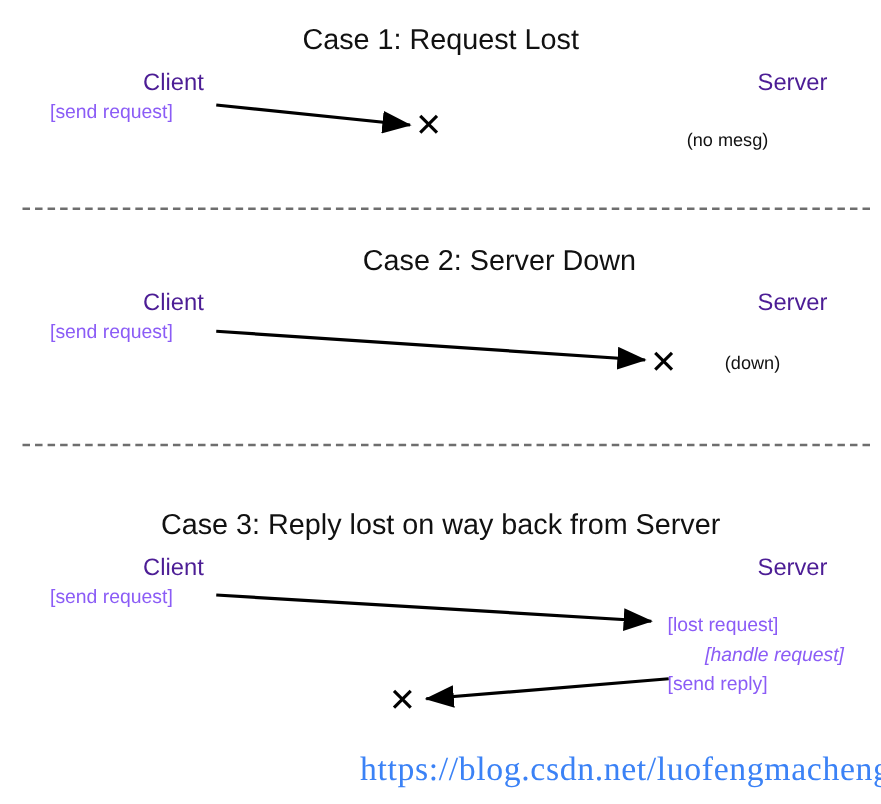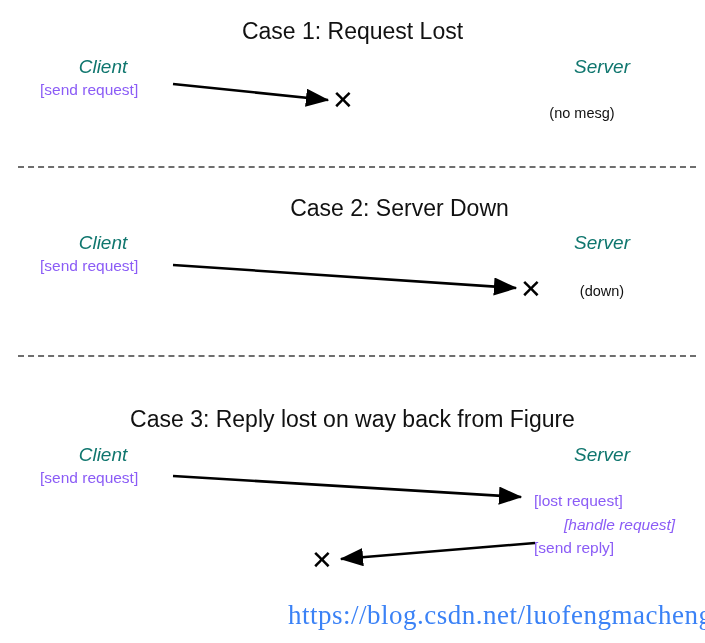--- a/index.html
+++ b/index.html
@@ -24,24 +24,23 @@
   .case-title {
     font-size: 23px;
     line-height: 23px;
     text-align: center;
     white-space: nowrap;
     color: #111111;
   }
   .role-label {
     font-size: 19px;
     line-height: 19px;
-    text-align: center;
+    text-align: right;
     white-space: nowrap;
-    color: #0f766e;
-    font-style: italic;
+    color: #4c1d95;
   }
   .action-label {
     font-size: 15.5px;
     line-height: 16px;
     white-space: nowrap;
     color: #8b5cf6;
   }
   .note-label {
     font-size: 14.5px;
     line-height: 15px;
@@ -136,21 +135,21 @@
   <div class="abs role-label" style="left:542px; top:233px; width:120px;">Server</div>
 
   <div class="abs action-label" style="left:40px; top:258px;">[send request]</div>
 
   <div class="abs x-mark" style="left:520px; top:276px;">✕</div>
 
   <div class="abs note-label" style="left:542px; top:284px; width:120px;">(down)</div>
 
   <div class="abs sep" style="left:18px; top:355px; width:678px;"></div>
 
-  <div class="abs case-title" style="left:0; top:408px; width:705px;">Case 3: Reply lost on way back from Figure</div>
+  <div class="abs case-title" style="left:0; top:408px; width:705px;">Case 3: Reply lost on way back from Server</div>
 
   <div class="abs role-label" style="left:43px; top:445px; width:120px;">Client</div>
 
   <div class="abs role-label" style="left:542px; top:445px; width:120px;">Server</div>
 
   <div class="abs action-label" style="left:40px; top:470px;">[send request]</div>
 
   <div class="abs action-label" style="left:534px; top:493px;">[lost request]</div>
 
   <div class="abs action-label" style="left:564px; top:517px;font-style:italic;">[handle request]</div>

